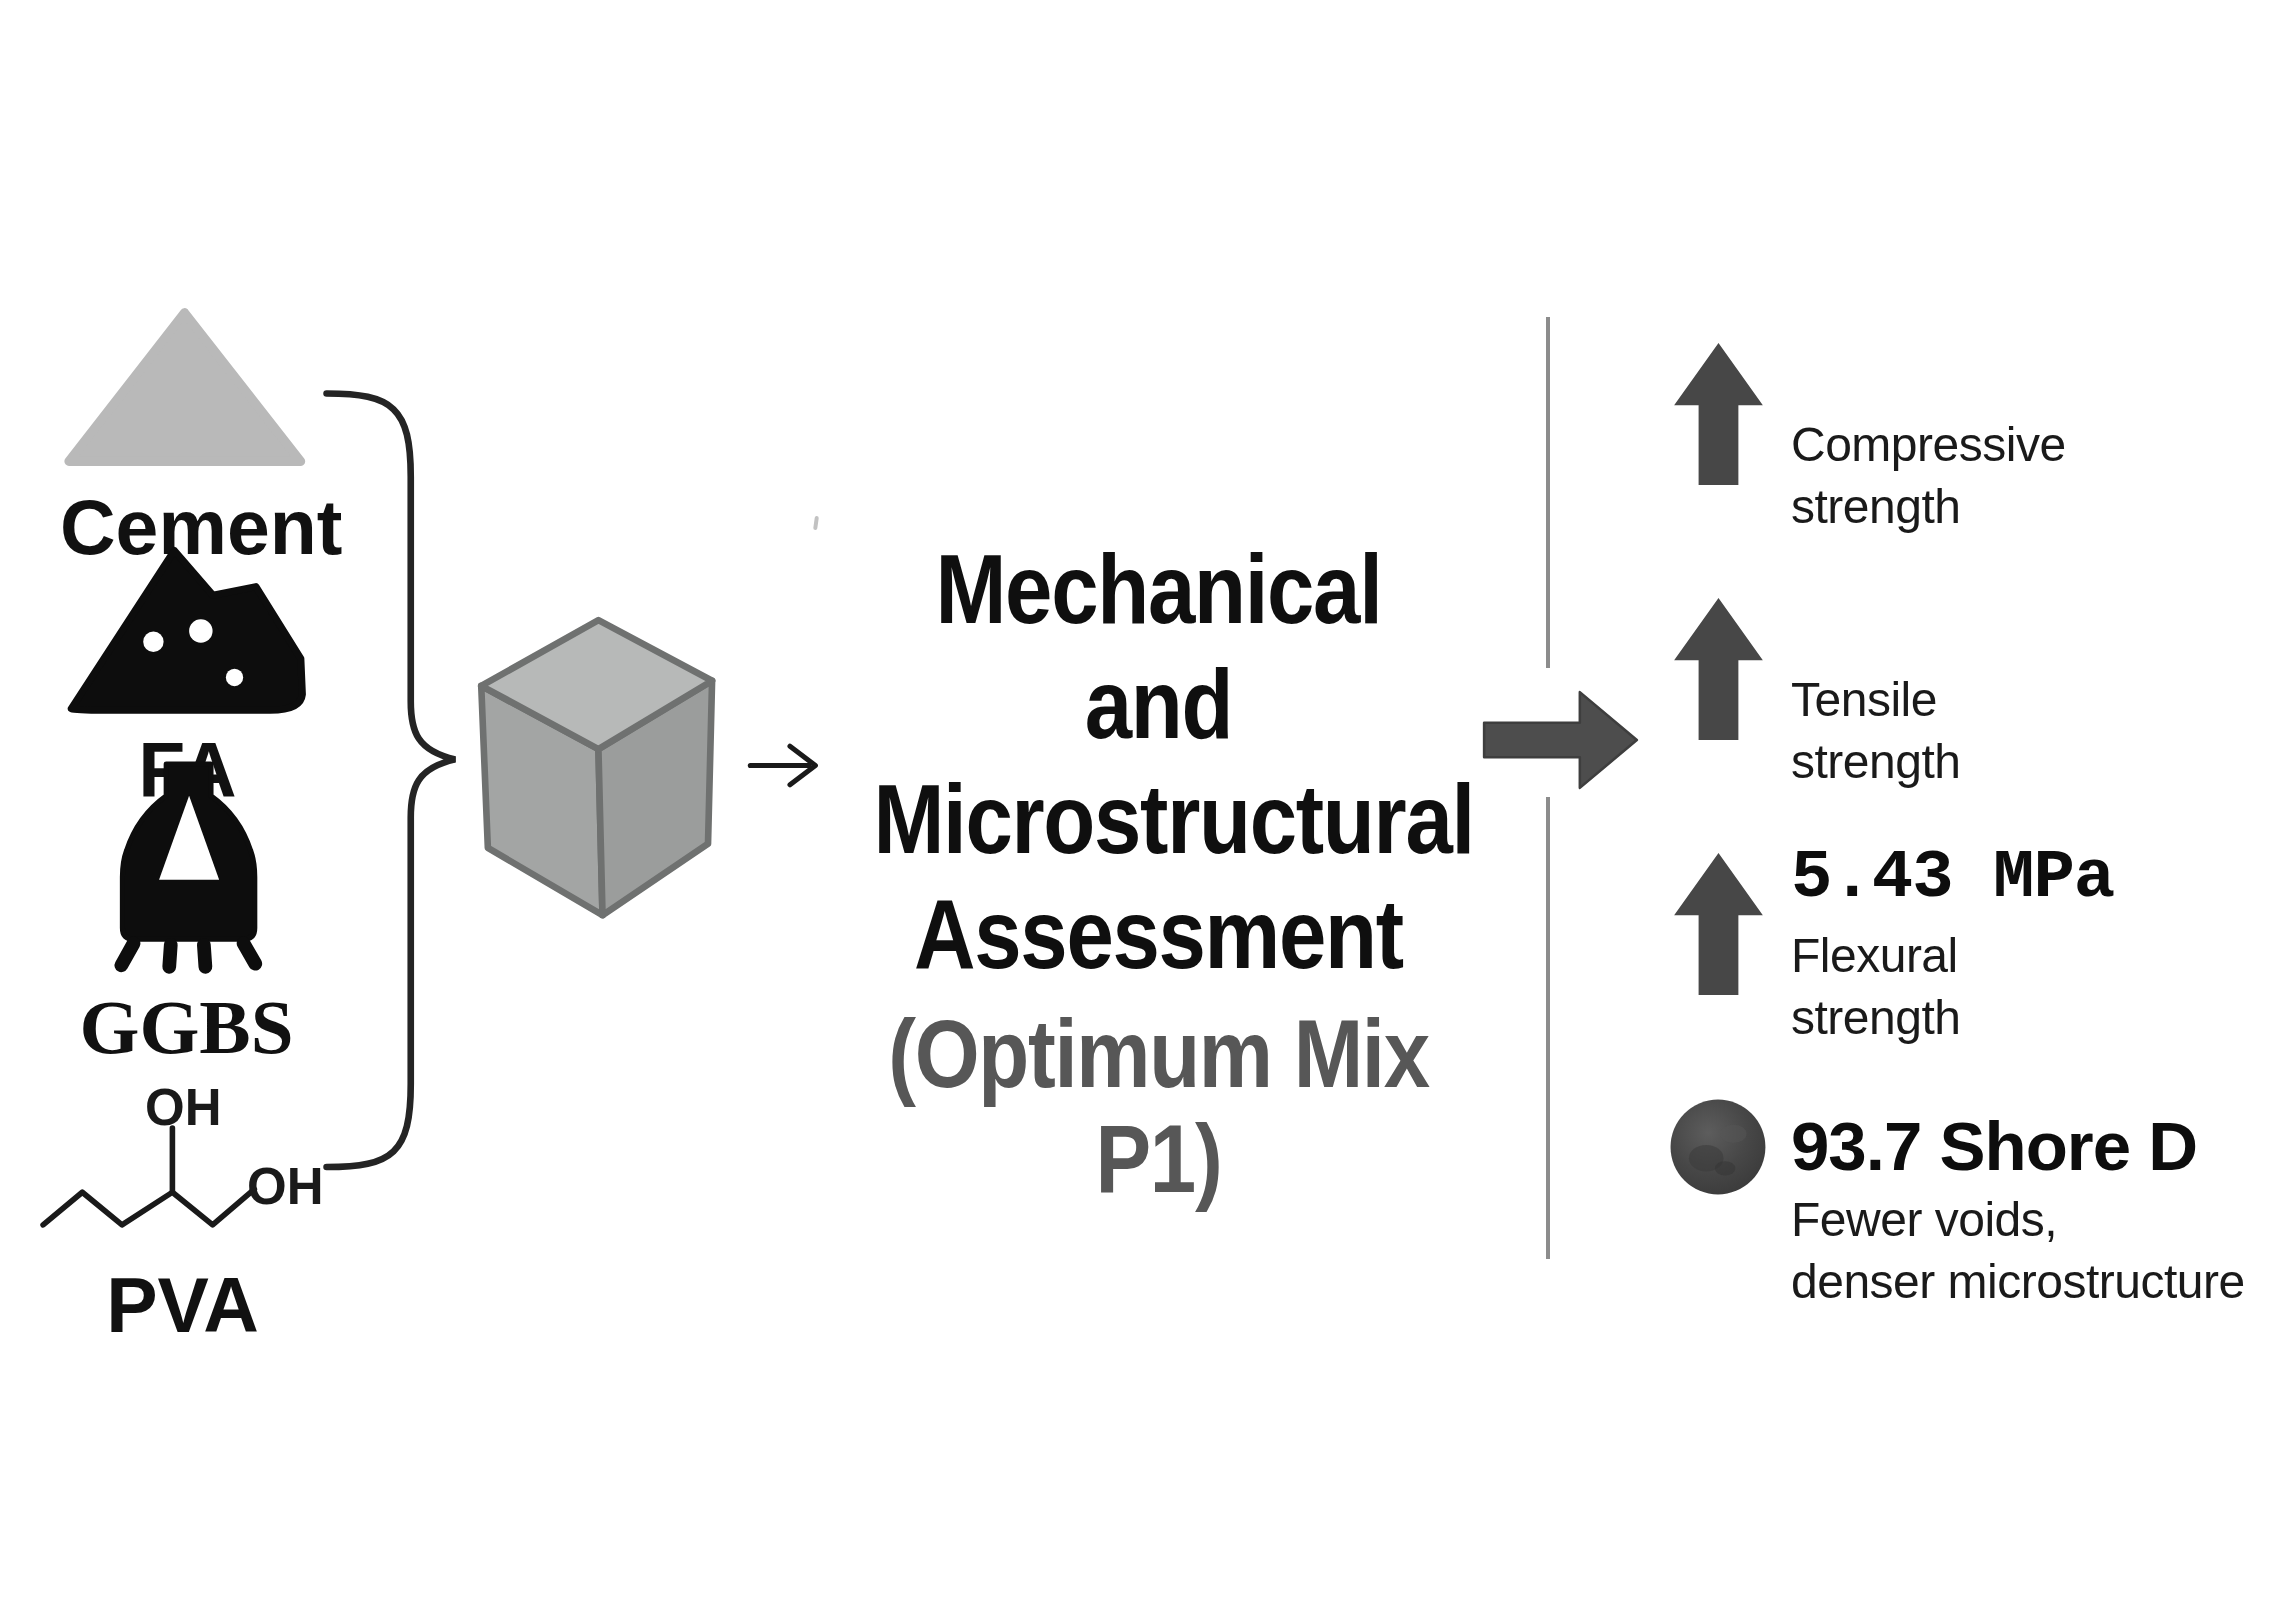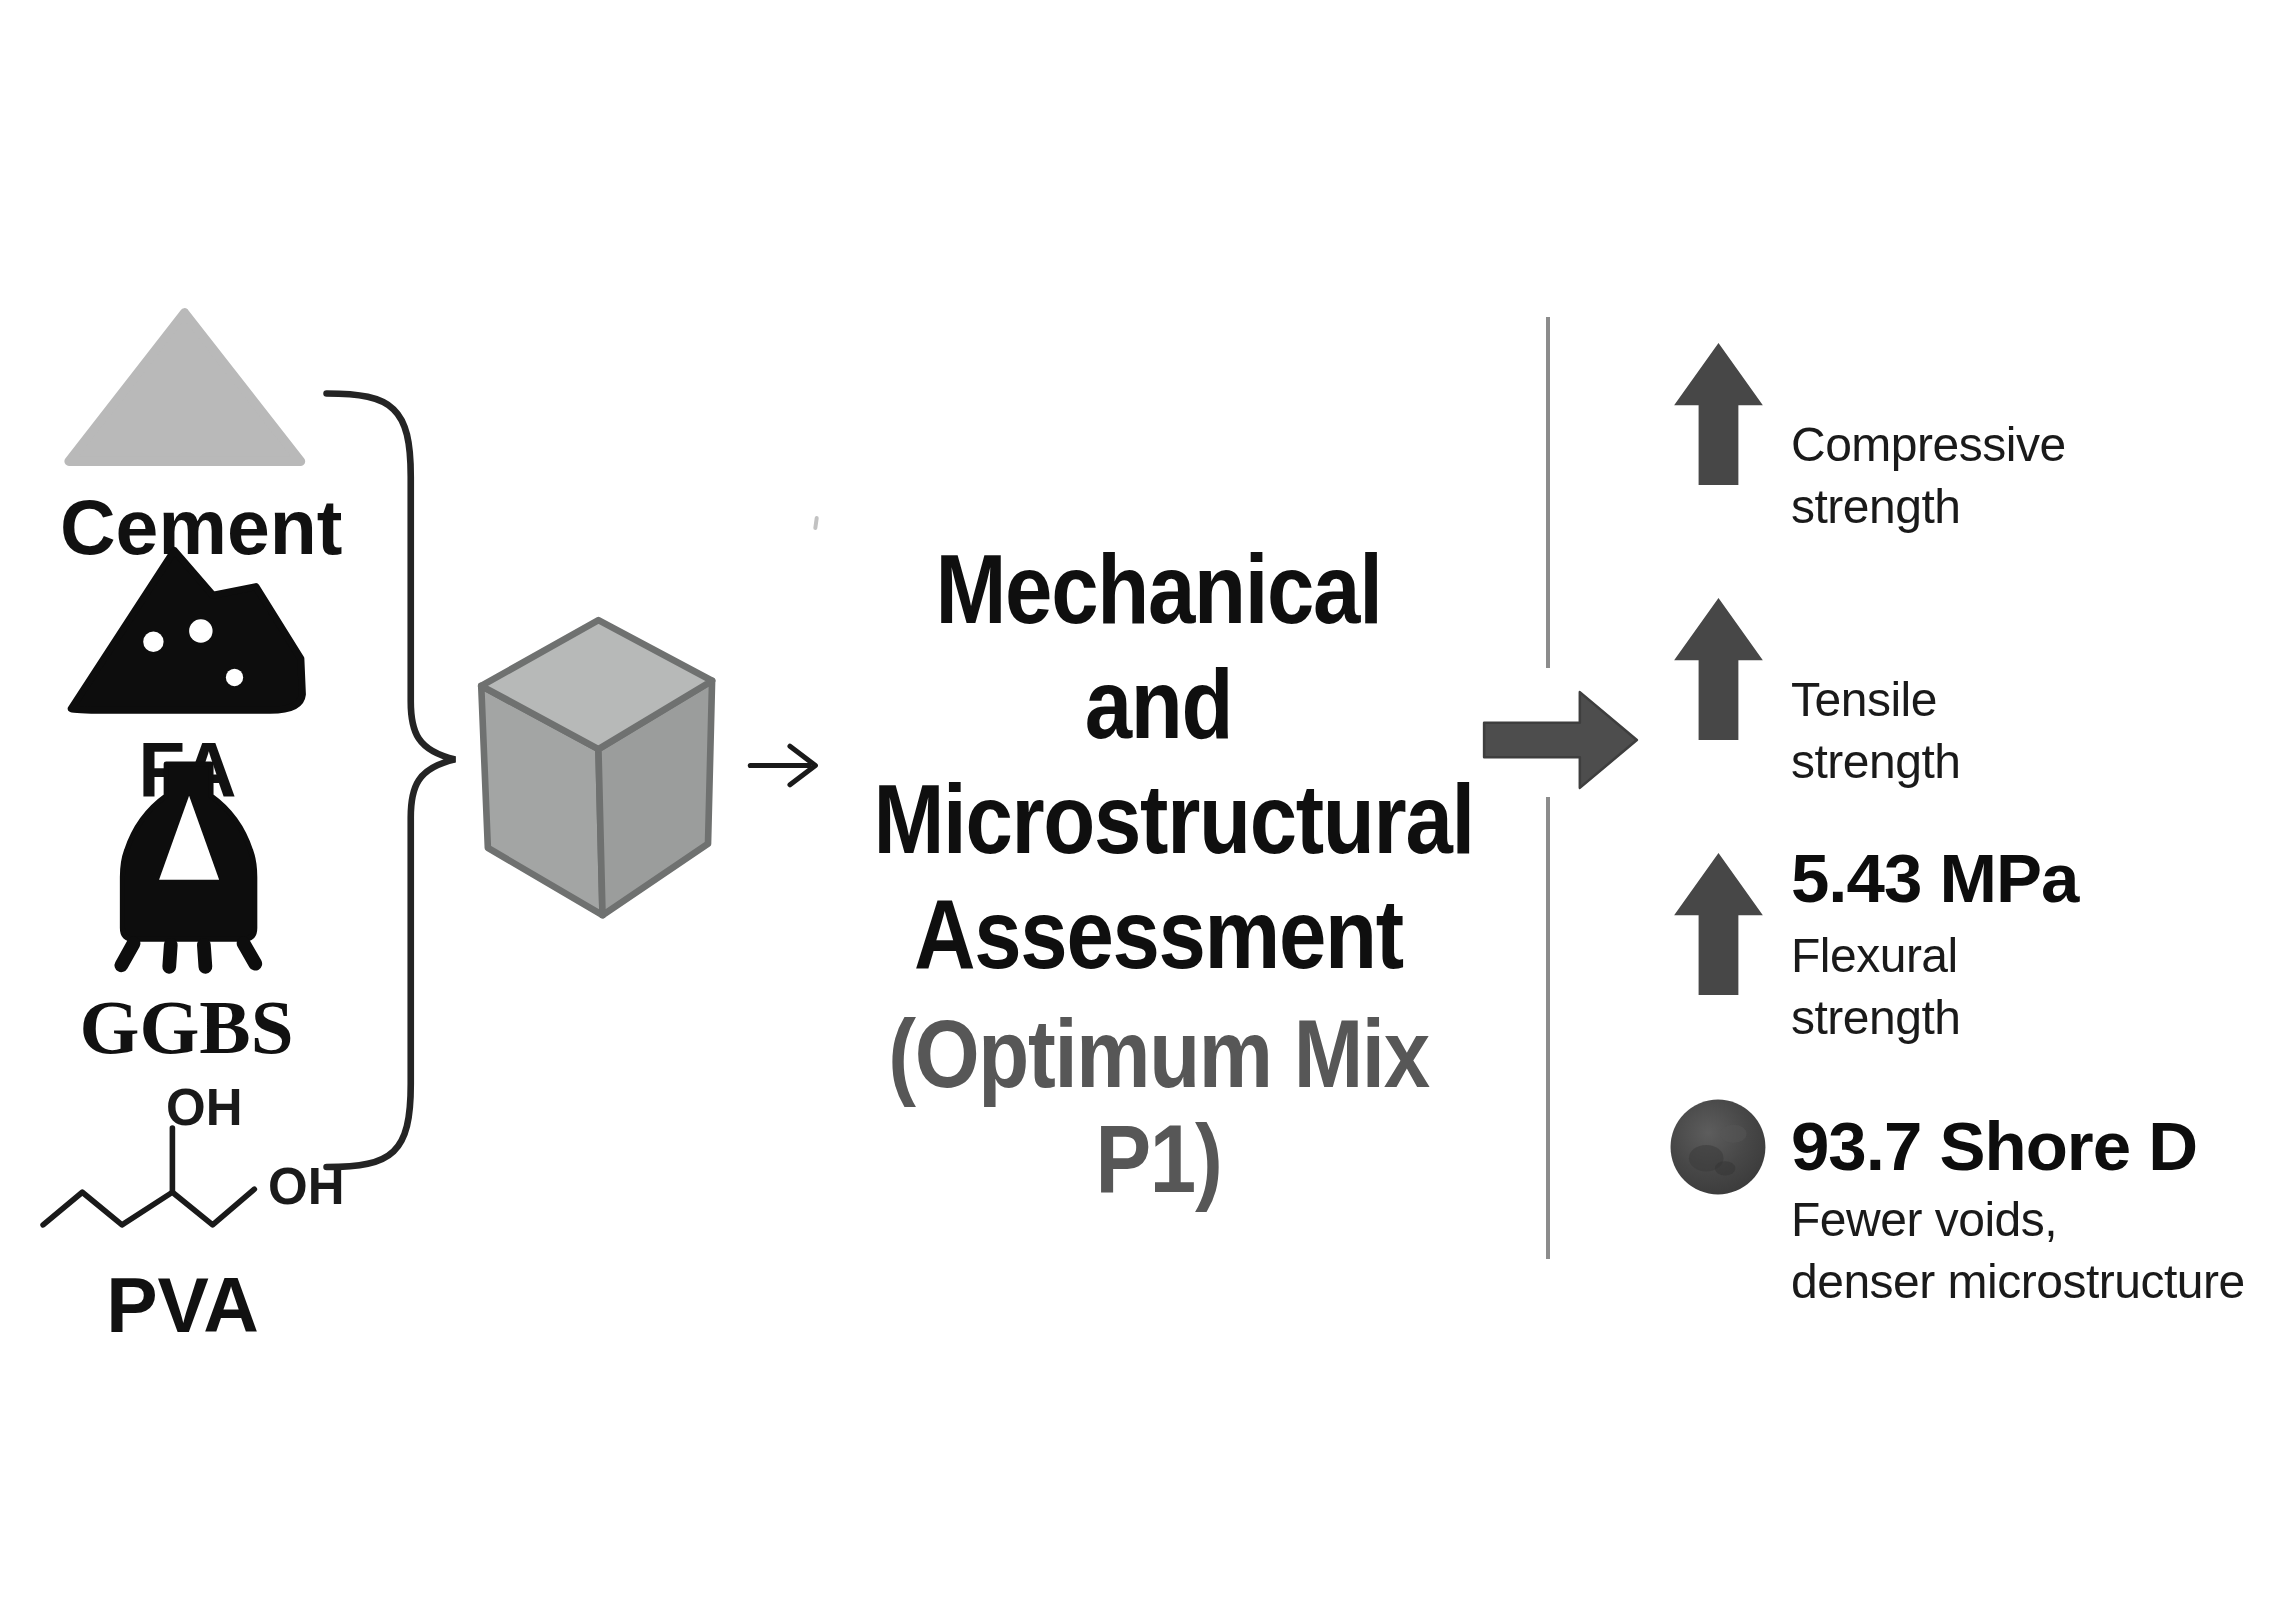--- a/index.html
+++ b/index.html
@@ -1,20 +1,20 @@
 <!DOCTYPE html>
 <html style="font-size:8.2px"><head>
 <meta charset="utf-8">
 <style>
   html,body{margin:0;padding:0;background:#fff;}
   .canvas{position:relative;width:2295px;height:1614px;background:#ffffff;overflow:hidden;
           font-family:"Liberation Sans", sans-serif;}
   .abs{position:absolute;}
   .mat-label{font-weight:700;font-size:77px;color:#111;text-align:center;line-height:1.05;}
-  .oh-label{font-weight:700;font-size:51px;color:#1a1a1a;text-align:center;margin-left:21px;}
+  .oh-label{font-weight:700;font-size:51px;color:#1a1a1a;text-align:center;}
   .title{left:827px;top:531px;width:663px;text-align:center;font-weight:700;font-size:99px;
          line-height:115px;color:#0f0f0f;transform:scaleX(0.86);transform-origin:50% 50%;letter-spacing:-1.5px;}
   .subtitle{left:827px;top:1001px;width:663px;text-align:center;font-weight:700;font-size:97px;
             line-height:105px;color:#575757;transform:scaleX(0.86);transform-origin:50% 50%;letter-spacing:-1.5px;}
   .res-value{left:1791px;width:505px;font-weight:700;font-size:69px;line-height:71px;color:#0d0d0d;
              letter-spacing:-1px;white-space:nowrap;}
   .res-label{left:1791px;width:510px;font-weight:400;font-size:48px;line-height:62px;color:#1a1a1a;
              letter-spacing:-0.5px;white-space:nowrap;}
   .vline{left:1546px;width:4.1px;background:#8c8c8c;}
   .artifact{left:814px;top:516px;width:3.6px;height:14.3px;background:#c2c2c2;border-radius:2px;
@@ -100,21 +100,21 @@
     <polygon points="99,12 186,134 138,134 138,290 60,290 60,134 12,134" fill="#474747"></polygon>
   </svg>
   <div class="abs res-label" style="top:669px;">
     <div>Tensile</div>
     <div>strength</div>
   </div>
 
   <svg class="abs" style="left:1668px;top:847px;" width="102" height="153" viewBox="0 0 200 300">
     <polygon points="99,12 186,134 138,134 138,290 60,290 60,134 12,134" fill="#474747"></polygon>
   </svg>
-  <div class="abs res-value" style="top:843px;">5.43 MPa</div>
+  <div class="abs res-value" style="top:843px;font-family:Liberation Mono, monospace;">5.43 MPa</div>
   <div class="abs res-label" style="top:925px;">
     <div>Flexural</div>
     <div>strength</div>
   </div>
 
   <svg class="abs" style="left:1668px;top:1097px;" width="102" height="102" viewBox="0 0 200 200">
     <defs>
       <radialGradient id="sphereGrad" cx="40%" cy="35%" r="75%">
         <stop offset="0%" stop-color="#5d5d5d"></stop>
         <stop offset="55%" stop-color="#474747"></stop>

